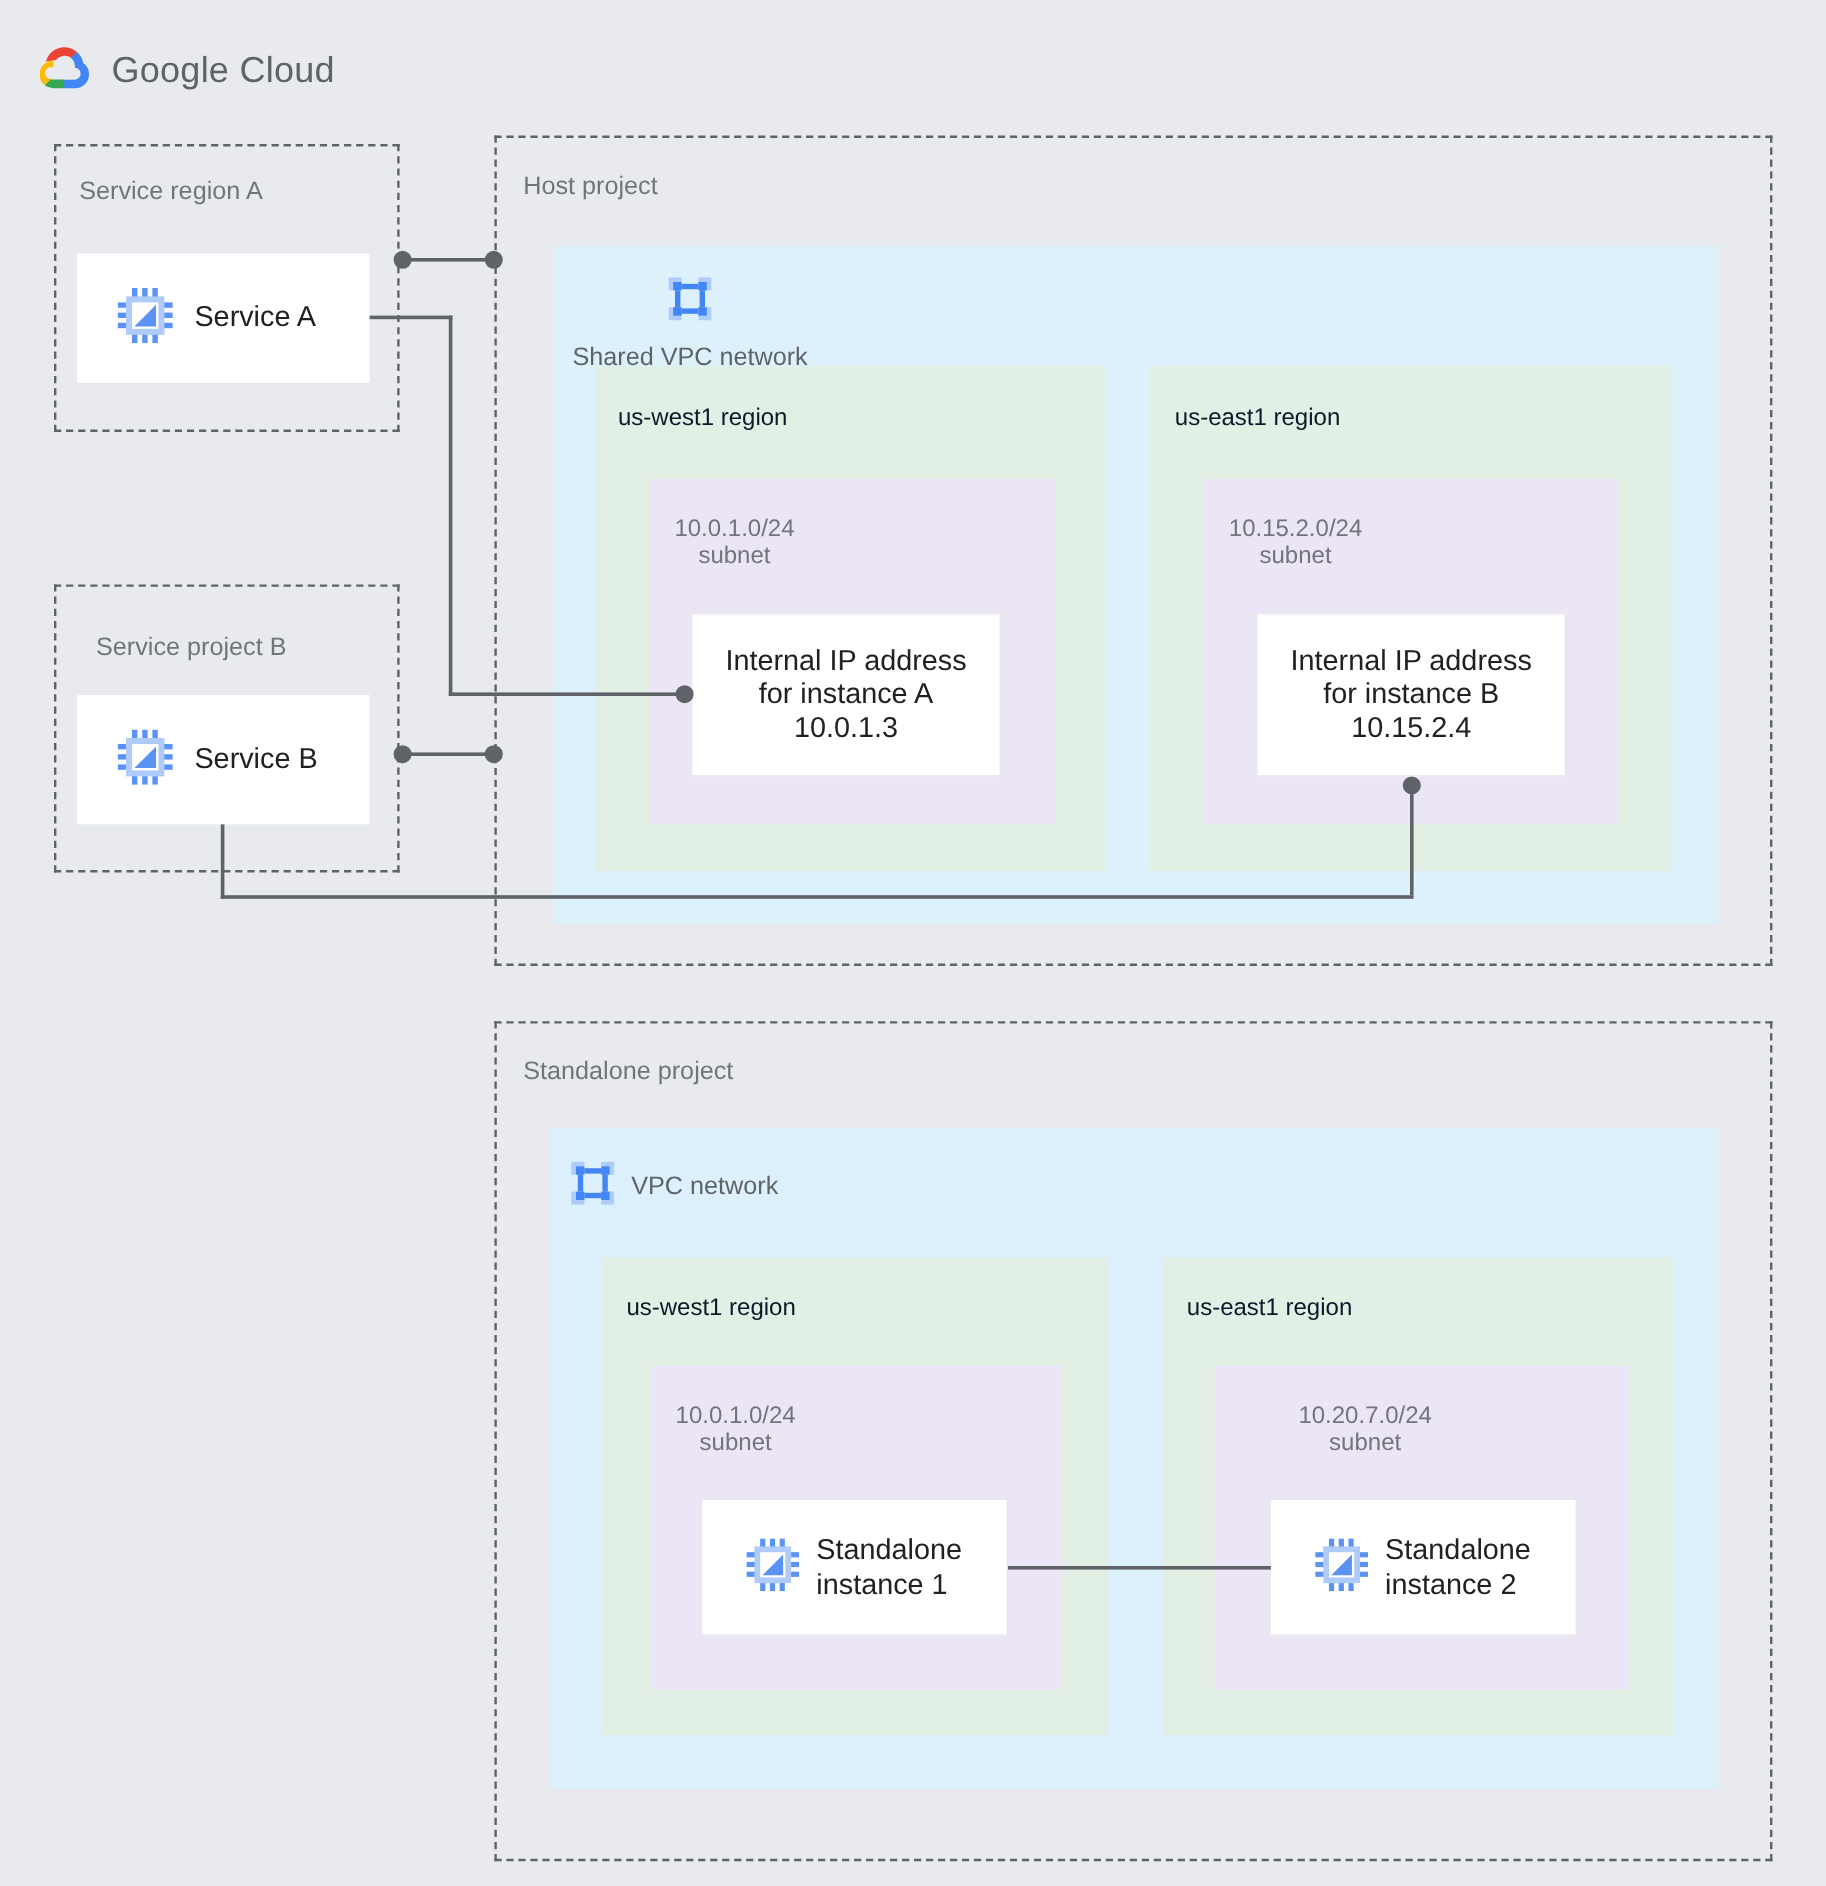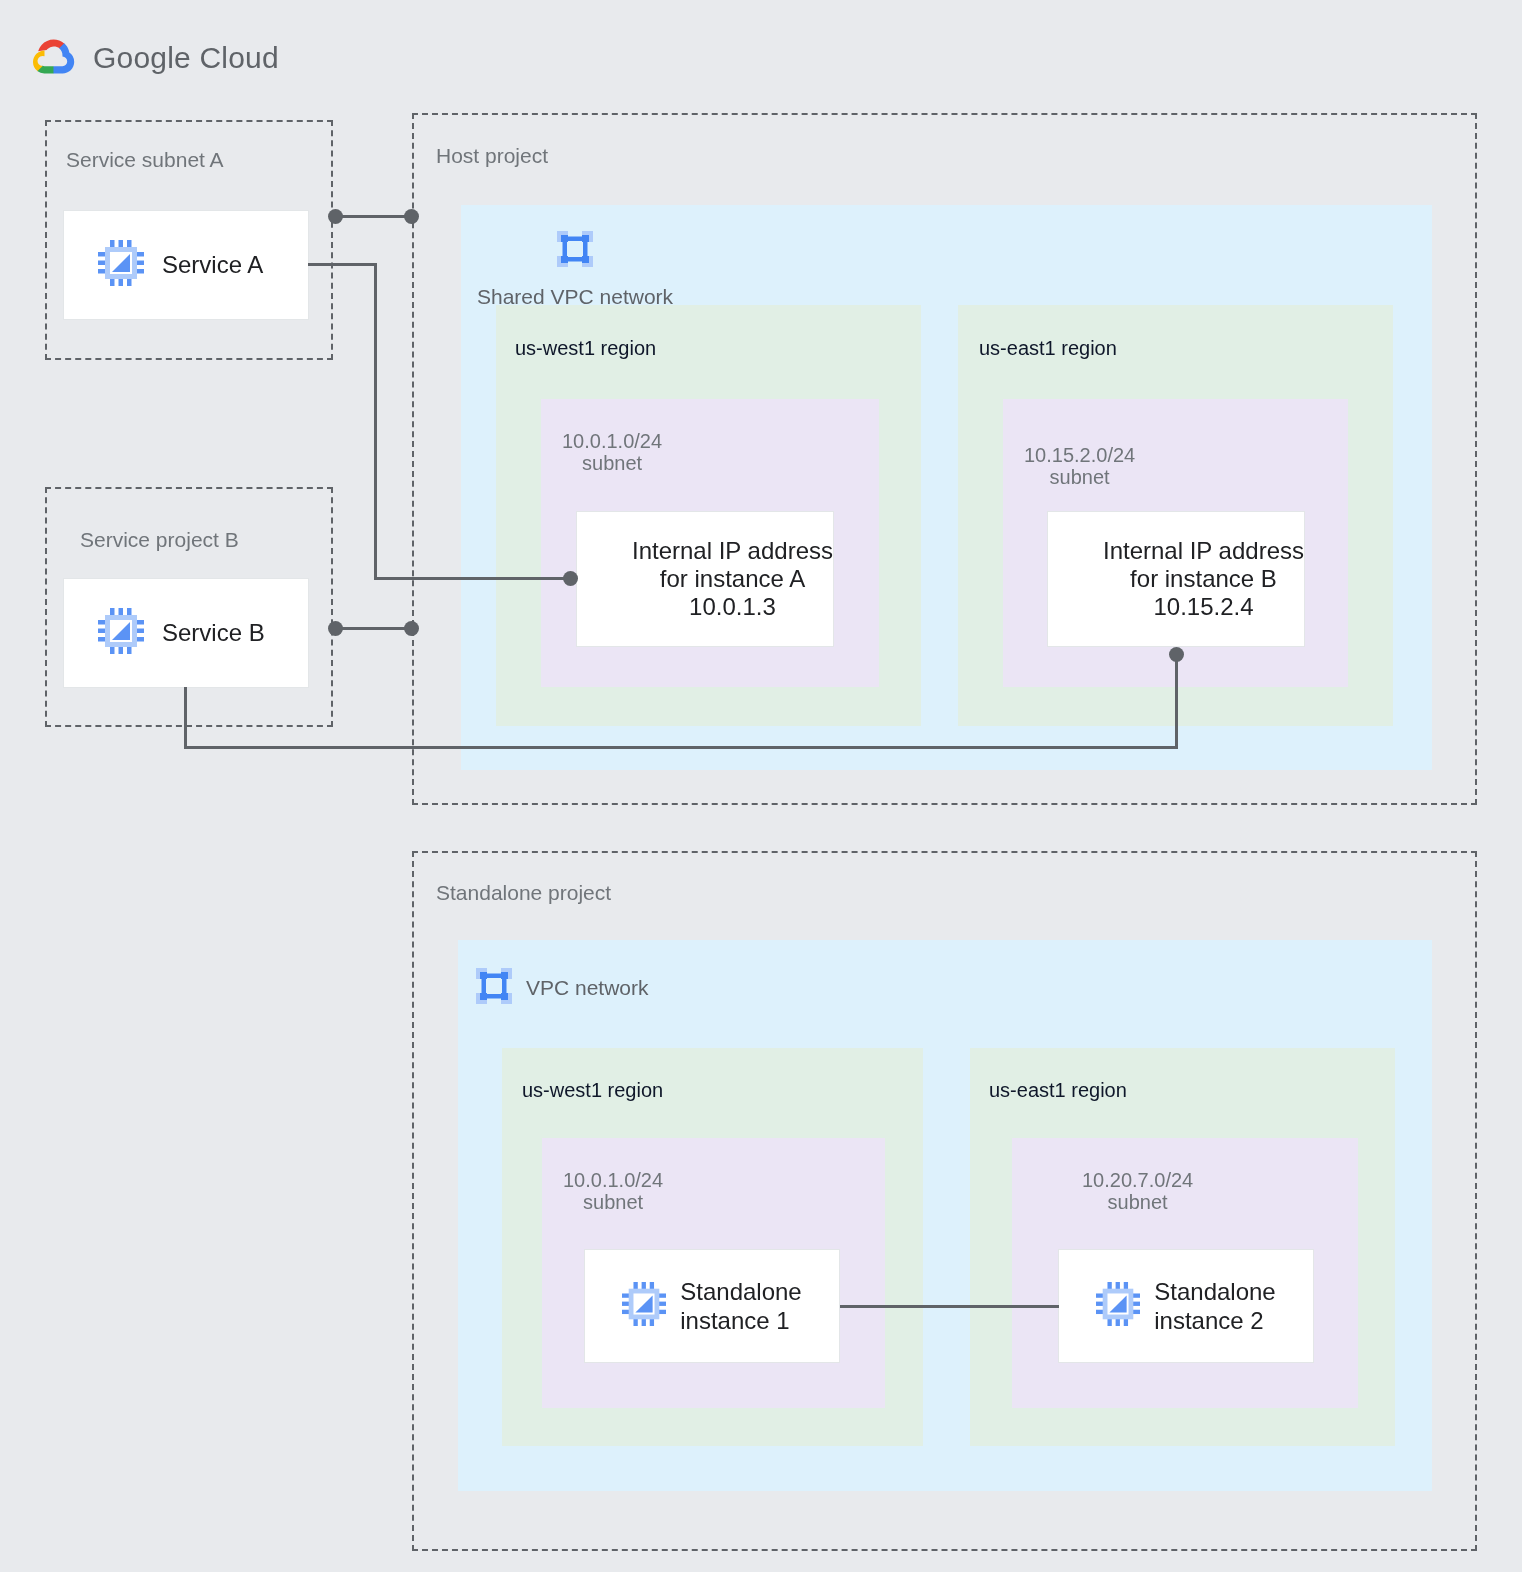--- a/index.html
+++ b/index.html
@@ -99,21 +99,21 @@
   }
 
   
   .card {
     position: absolute;
     background: #ffffff;
     border: 1px solid #e3e6e8;
     box-sizing: border-box;
     display: flex;
     align-items: center;
-    justify-content: flex-end;
+    justify-content: center;
   }
   .card-text {
     font-size: 24px;
     color: #202124;
     text-align: center;
     line-height: 1.17;
     white-space: pre-line;
   }
   .card.inst {
     justify-content: flex-start;
@@ -162,21 +162,21 @@
         <path d="M27.4 12.6l3.6-3.6.25-1.53C24.7 1.5 14.4 2.2 8.6 8.9c-1.6 1.85-2.8 4.1-3.45 6.4l1.3-.18 7.2-1.19.56-.57c3.2-3.52 8.6-4 12.3-1.02l.89.26z" fill="#ea4335"></path>
         <path d="M36.1 15.2c-.83-3.05-2.53-5.8-4.9-7.9l-5.05 5.05c2.14 1.75 3.36 4.4 3.3 7.16v.9a4.98 4.98 0 010 9.95h-8.98l-.88.92v5.38l.88.85h8.98c6.45.05 11.7-5.08 11.75-11.5a11.6 11.6 0 00-5.1-9.8z" fill="#4285f4"></path>
         <path d="M11.5 37.5h8.97V30.3H11.5c-.72 0-1.42-.16-2.07-.46l-1.27.45-3.63 3.57-.32 1.22a11.6 11.6 0 007.29 2.42z" fill="#34a853"></path>
         <path d="M11.5 14.4C5.05 14.45-.14 19.73 0 26.2a11.6 11.6 0 004.5 8.9l5.2-5.2a4.98 4.98 0 111.8-9.55v-6.0z" fill="#fbbc04"></path>
       </svg>
     </span>
     <span class="logo-text"><span class="b">Google</span> <span>Cloud</span></span>
   </div>
 
   <div class="project" style="left:45px; top:120px; width:288px; height:240px;"></div>
-  <div class="project-label" style="left:66px; top:148px;">Service subnet A</div>
+  <div class="project-label" style="left:66px; top:148px;">Service region A</div>
 
   <div class="card inst" style="left:63px; top:210px; width:246px; height:110px;">
     <span class="icon">
       <svg width="46" height="46" viewBox="0 0 46 46">
         <g fill="#5b93f5">
           <rect x="12" y="0" width="4.5" height="8"></rect>
             <rect x="20.5" y="0" width="4.5" height="8"></rect>
             <rect x="29" y="0" width="4.5" height="8"></rect>
           <rect x="12" y="38" width="4.5" height="8"></rect>
             <rect x="20.5" y="38" width="4.5" height="8"></rect>
@@ -262,21 +262,21 @@
   <div class="card" style="left:576px; top:511px; width:258px; height:136px;">
     <span class="card-text">Internal IP address
 for instance A
 10.0.1.3</span>
   </div>
 
   <div class="region" style="left:958px; top:305px; width:435px; height:421px;"></div>
   <div class="region-label" style="left:979px; top:337px;">us-east1 region</div>
 
   <div class="subnet" style="left:1003px; top:399px; width:345px; height:288px;"></div>
-  <div class="subnet-label" style="left:1024px; top:444px;">10.15.2.0/24
+  <div class="subnet-label" style="left:1024px; top:430px;">10.15.2.0/24
 subnet</div>
 
   <div class="card" style="left:1047px; top:511px; width:258px; height:136px;">
     <span class="card-text">Internal IP address
 for instance B
 10.15.2.4</span>
   </div>
 
   <div class="project" style="left:412px; top:851px; width:1065px; height:700px;"></div>
   <div class="project-label" style="left:436px; top:881px;">Standalone project</div>

